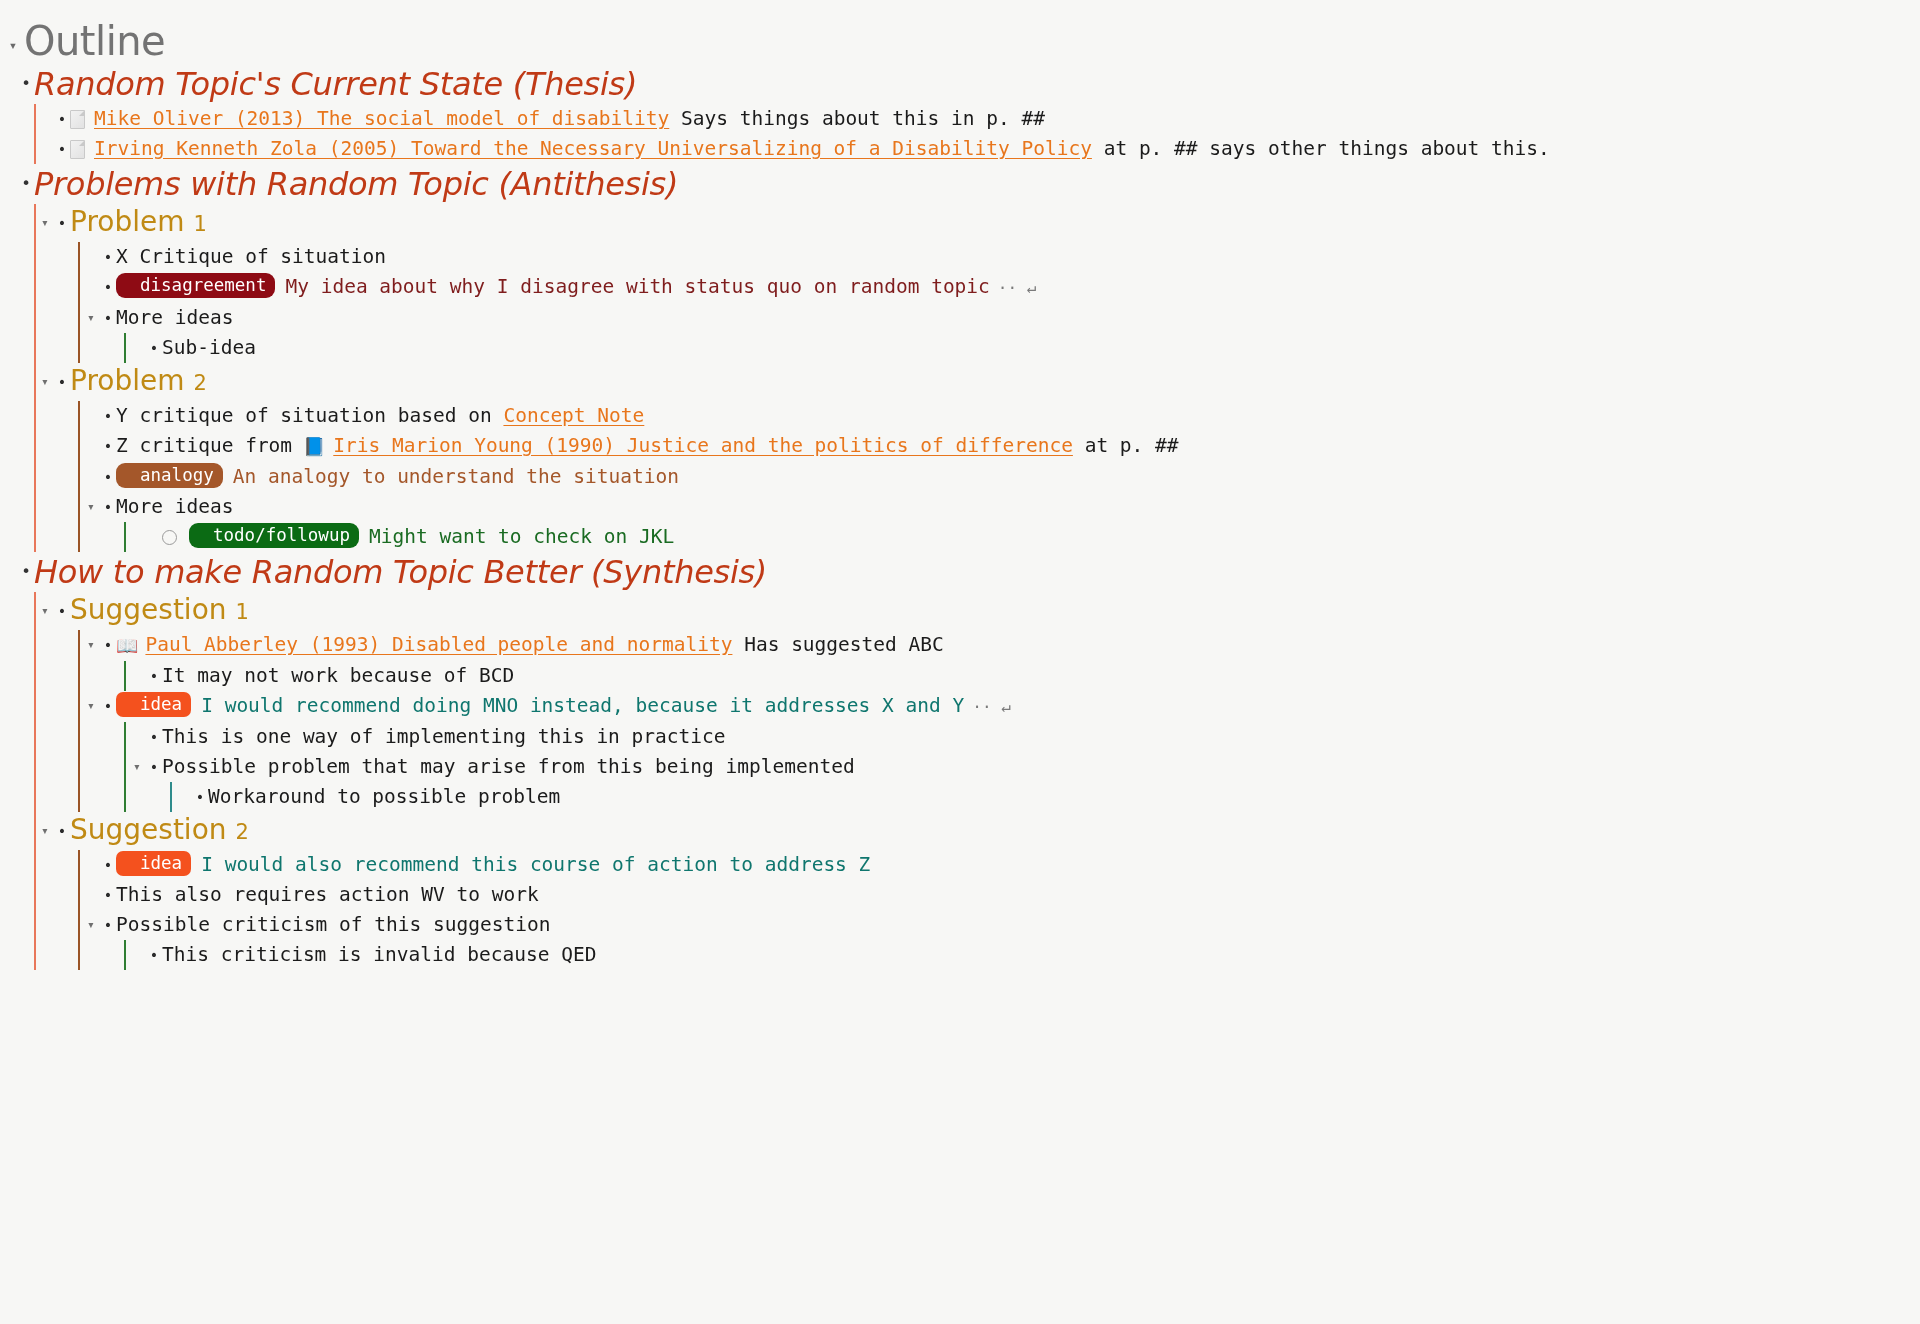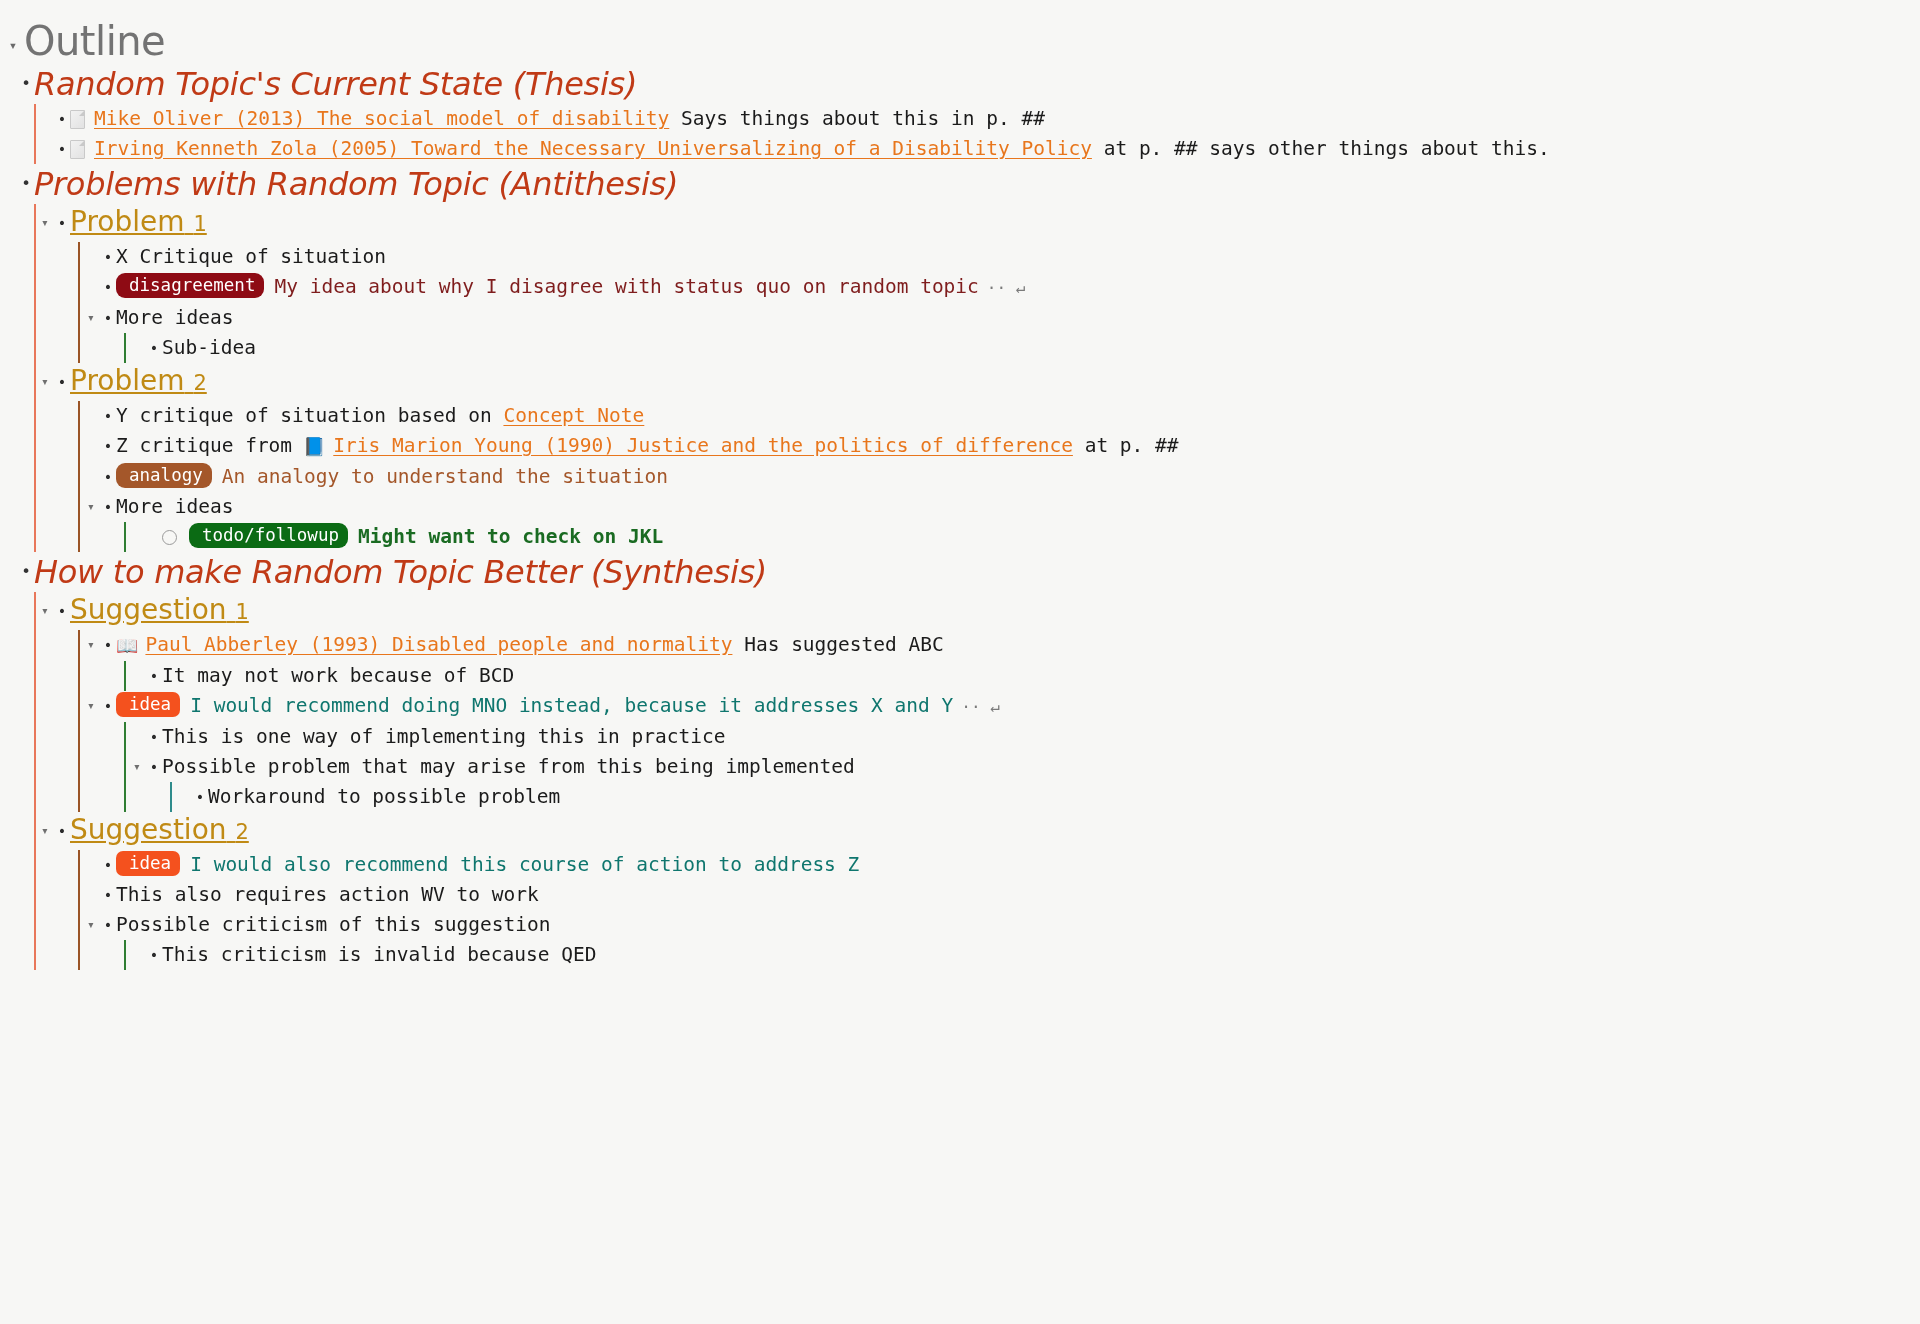--- a/index.html
+++ b/index.html
@@ -53,21 +53,21 @@
   .h1-row .content {
     font-family: "DejaVu Sans", sans-serif;
     font-style: italic;
     font-size: 32px; color: #c03a16; line-height: 1.25;
     letter-spacing: -0.3px;
   }
   .h1-row .bullet { line-height: 40px; font-size: 16px; color: #333; }
 
   .h2-row .content {
     font-family: "DejaVu Sans", sans-serif;
-    font-size: 28px; color: #c08a14; line-height: 1.3; text-decoration: underline;
+    font-size: 28px; color: #c08a14; line-height: 1.3;
   }
   .h2-row .arrow, .h2-row .bullet { line-height: 38px; }
   .h2-num { font-size: 21px; }
 
   .leaf .content {
     font-family: "DejaVu Sans Mono", monospace;
     font-size: 19.5px; color: #1b1b1b; line-height: 30px;
     white-space: nowrap;
   }
   .leaf .arrow, .leaf .bullet { line-height: 30px; }
@@ -92,34 +92,34 @@
     text-underline-offset: 3px; cursor: pointer;
   }
 
   
   .tag {
     display: inline-block;
     border-radius: 9px;
     color: #fff;
     font-family: "DejaVu Sans Mono", monospace;
     font-size: 17.5px;
-    padding: 1px 9px 2px 13px;
+    padding: 1px 9px 2px 24px;
     line-height: 22px;
     vertical-align: 2px;
     margin-right: 10px;
     cursor: pointer;
   }
   .tag-disagreement { background: #8e0b14; }
   .tag-analogy      { background: #a4572a; }
   .tag-todo         { background: #0b6b14; }
   .tag-idea         { background: #f4511e; border-radius: 7px; }
 
   .txt-disagreement { color: #7f1d1d; }
   .txt-analogy      { color: #a4572a; }
-  .txt-todo         { color: #1a6b22; font-weight: bold; }
+  .txt-todo         { color: #1a6b22; }
   .txt-idea         { color: #0f766e; }
 
   
   .emoji { font-size: 18px; margin-right: 7px; vertical-align: -1px; }
   .doc-icon {
     display: inline-block; width: 15px; height: 19px;
     background: linear-gradient(135deg,#f2f2f2 0%,#e2e2e2 100%);
     border: 1px solid #c9c9c9; border-radius: 1px;
     vertical-align: -4px; margin-right: 9px; position: relative;
   }

